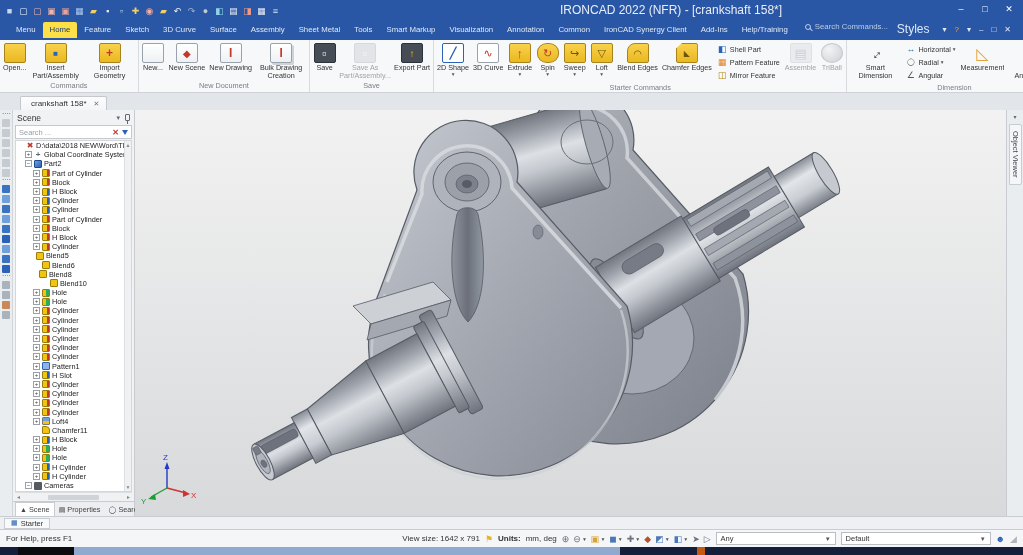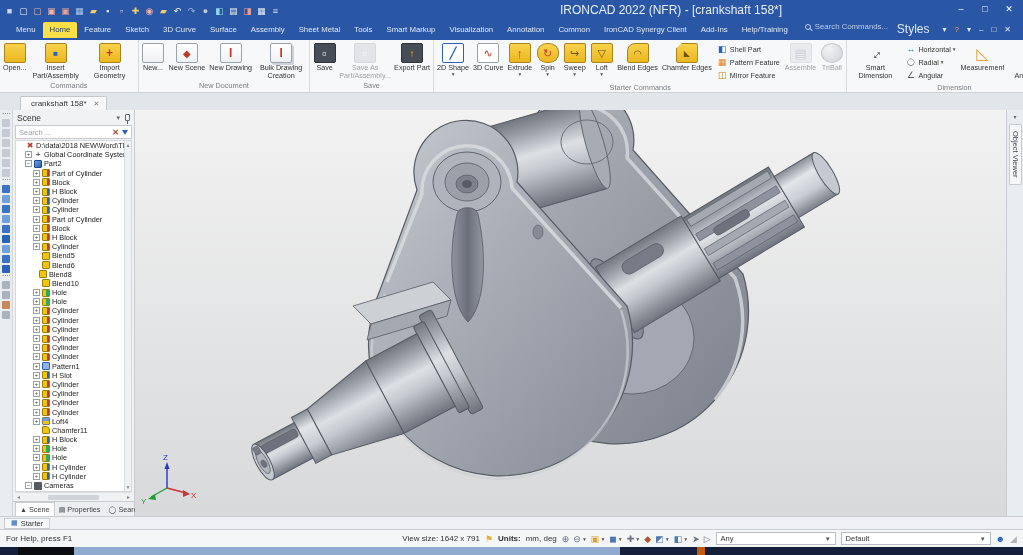--- a/index.html
+++ b/index.html
@@ -478,36 +478,36 @@
           <div class="trow" style="padding-left: 17px;">
             <span class="exp">+</span>
             <span class="ti ti-a"></span>
             <span>H Block</span>
           </div>
           <div class="trow" style="padding-left: 17px;">
             <span class="exp">+</span>
             <span class="ti ti-a"></span>
             <span>Cylinder</span>
           </div>
-          <div class="trow" style="padding-left: 17px;">
+          <div class="trow" style="padding-left: 11px;">
             <span class="exp none"></span>
             <span class="ti ti-c"></span>
             <span>Blend5</span>
           </div>
           <div class="trow" style="padding-left: 17px;">
             <span class="exp none"></span>
             <span class="ti ti-c"></span>
             <span>Blend6</span>
           </div>
           <div class="trow" style="padding-left: 14px;">
             <span class="exp none"></span>
             <span class="ti ti-c"></span>
             <span>Blend8</span>
           </div>
-          <div class="trow" style="padding-left: 17px;">
+          <div class="trow" style="padding-left: 25px;">
             <span class="exp none"></span>
             <span class="ti ti-c"></span>
             <span>Blend10</span>
           </div>
           <div class="trow" style="padding-left: 17px;">
             <span class="exp">+</span>
             <span class="ti ti-hole"></span>
             <span>Hole</span>
           </div>
           <div class="trow" style="padding-left: 17px;">

